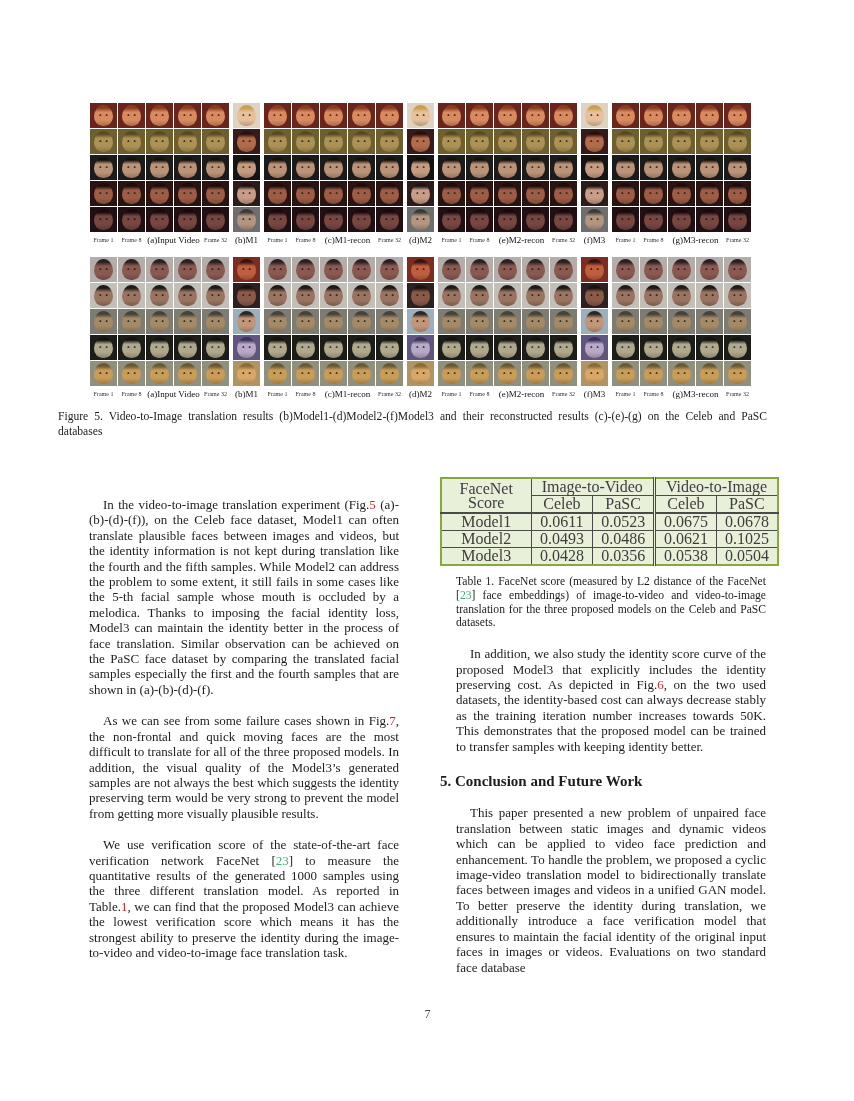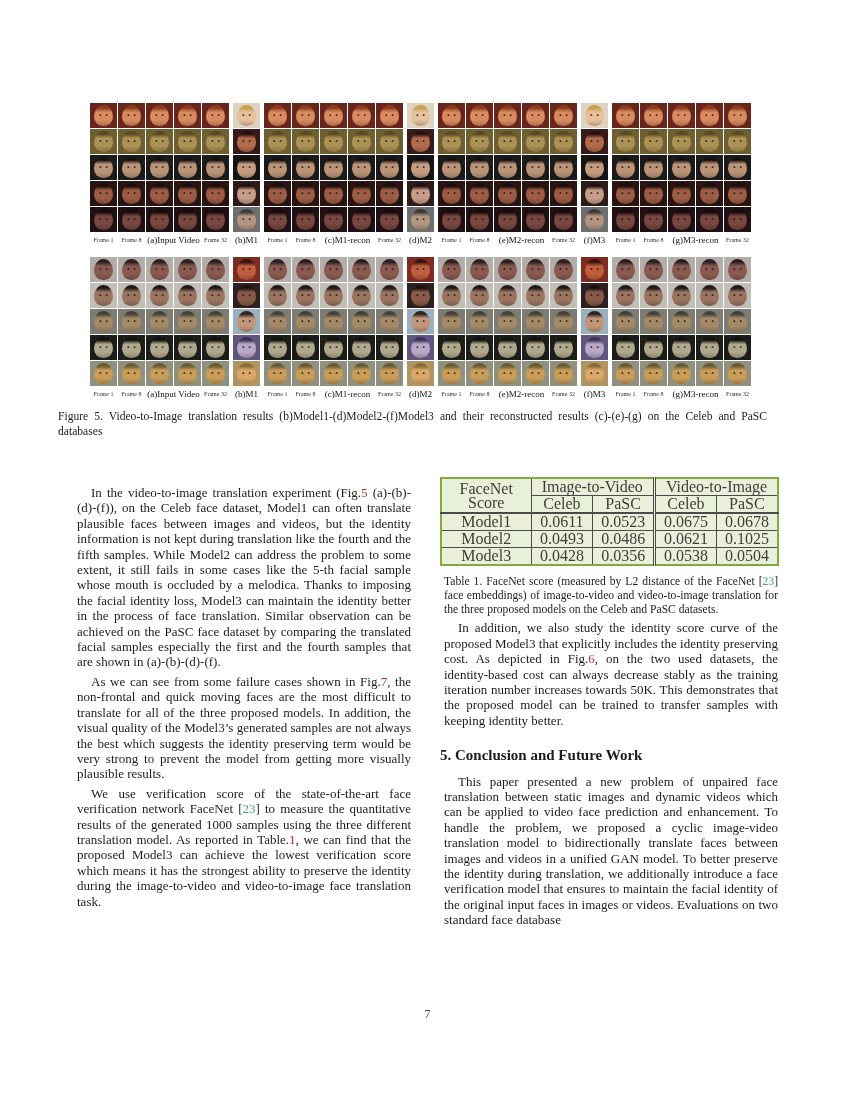--- a/index.html
+++ b/index.html
@@ -33,21 +33,21 @@
   .fcol-label .bl{grid-column:auto;}
 
   
   #figcaption{position:absolute;left:58px;top:410px;width:709px;
     font-size:11.6px;line-height:14.6px;text-align:justify;color:#1c1c1c;}
 
   
   .col{position:absolute;font-size:13px;line-height:15.4px;text-align:justify;}
   #leftcol{left:73px;top:481px;width:342px;}
   #rightcol{left:440px;top:477px;width:342px;}
-  .col p{margin:4px;text-indent:14px;}
+  .col p{margin:16px;text-indent:14px;}
   h3.subsec{font-size:13.5px;font-weight:bold;margin:14px 0 10px;text-indent:0;text-align:left;}
   h2.sec{font-size:15px;font-weight:bold;margin:20px 0 10px;text-indent:0;text-align:left;}
 
   
   table.facenet{
     border-collapse:collapse;table-layout:fixed;width:339px;
     border:2px solid var(--table-border,#85a93f);
     background:var(--table-bg,#e9f0d9);
     font-size:16px;color:#3d3d3d;
   }

